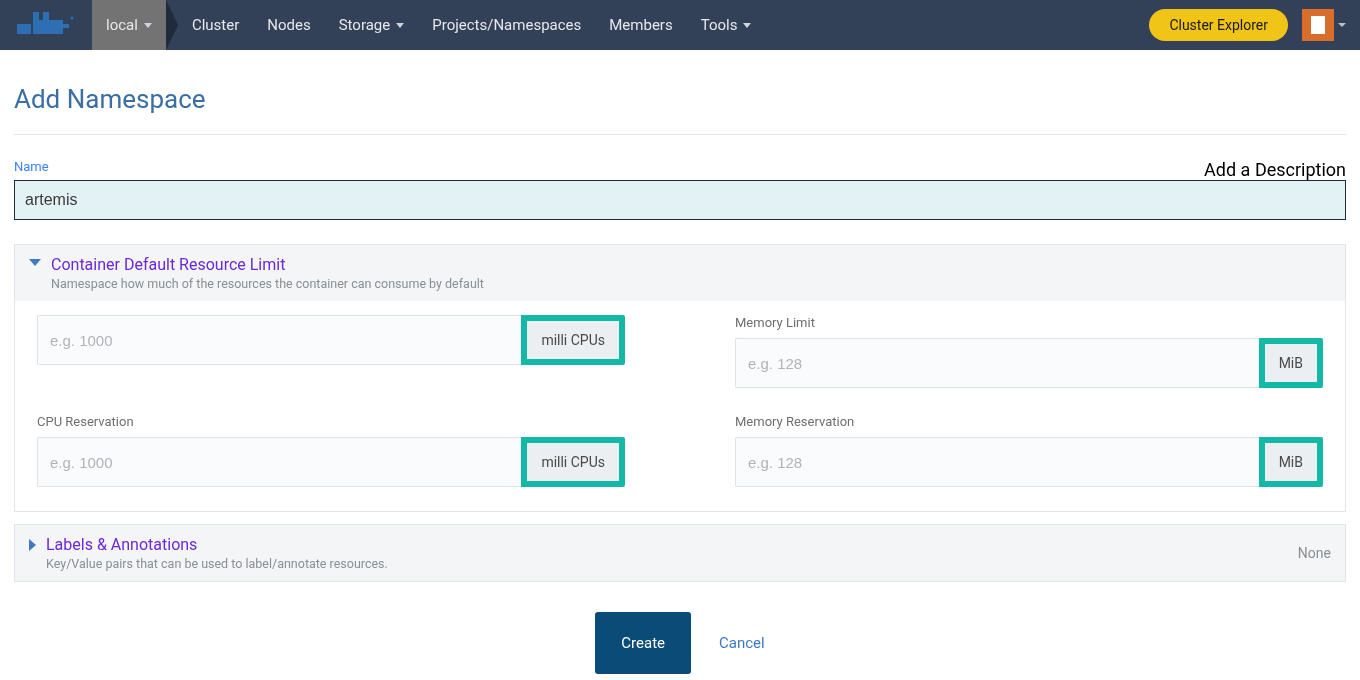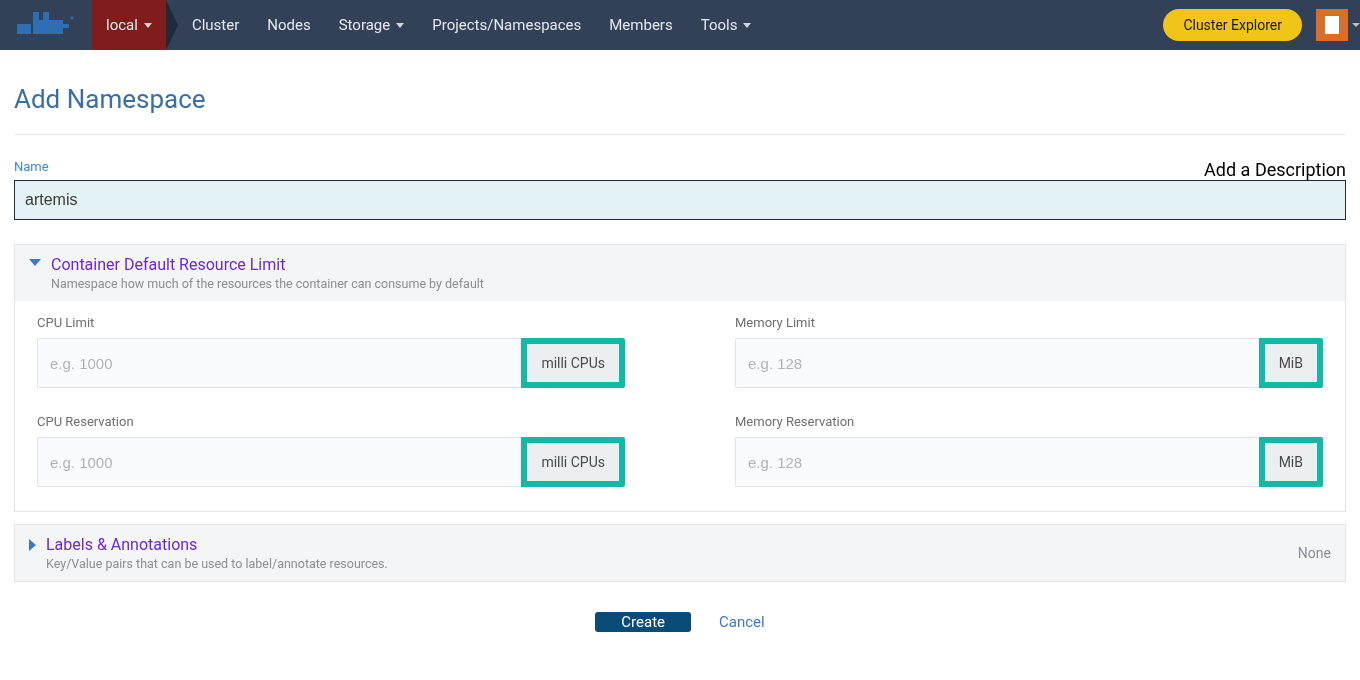--- a/index.html
+++ b/index.html
@@ -35,21 +35,21 @@
     display: flex;
     align-items: center;
     padding: 0 14px;
     color: #e6e8eb;
     font-size: 15px;
     cursor: pointer;
     height: 50px;
     position: relative;
   }
   .nav-item.active {
-    background: #7f1d1d;
+    background: #737373;
   }
   .nav-item.active::after {
     content: "";
     position: absolute;
     right: -12px; top: 0;
     width: 0; height: 0;
     border-top: 25px solid transparent;
     border-bottom: 25px solid transparent;
     border-left: 12px solid #1f2a3a;
     z-index: 2;
@@ -58,20 +58,21 @@
     margin-left: 6px;
     display: inline-block;
     width: 0; height: 0;
     border-left: 4px solid transparent;
     border-right: 4px solid transparent;
     border-top: 5px solid #cfd5dd;
   }
   .right-nav {
     display: flex;
     align-items: center;
+    padding-right: 14px;
     gap: 14px;
   }
   .explorer-btn {
     background: #f0c517;
     color: #1a1a1a;
     border-radius: 18px;
     padding: 8px 20px;
     font-size: 14px;
     cursor: pointer;
   }
@@ -231,21 +232,21 @@
   .footer {
     display: flex;
     justify-content: center;
     gap: 28px;
     margin-top: 30px;
     align-items: center;
   }
   .create-btn {
     background: #0a4b78;
     color: #fff;
-    padding: 1px 26px;
+    padding: 22px 26px;
     font-size: 15px;
     border-radius: 3px;
     cursor: pointer;
   }
   .cancel-link {
     color: #3d7ac2;
     font-size: 15px;
     cursor: pointer;
   }
 </style>
@@ -321,21 +322,20 @@
         </div>
         <div>
           <div class="panel-title">Container Default Resource Limit</div>
           <div class="panel-sub">Namespace how much of the resources the container can consume by default</div>
         </div>
       </div>
     </div>
     <div class="panel-body">
       <div class="grid2">
         <div>
-          <span class="small-label">CPU Limit</span>
           <div class="input-group">
             <input type="text" placeholder="e.g. 1000" style="">
             <div class="addon">milli CPUs</div>
           </div>
         </div>
         <div>
           <span class="small-label">Memory Limit</span>
           <div class="input-group">
             <input type="text" placeholder="e.g. 128" style="">
             <div class="addon">MiB</div>

